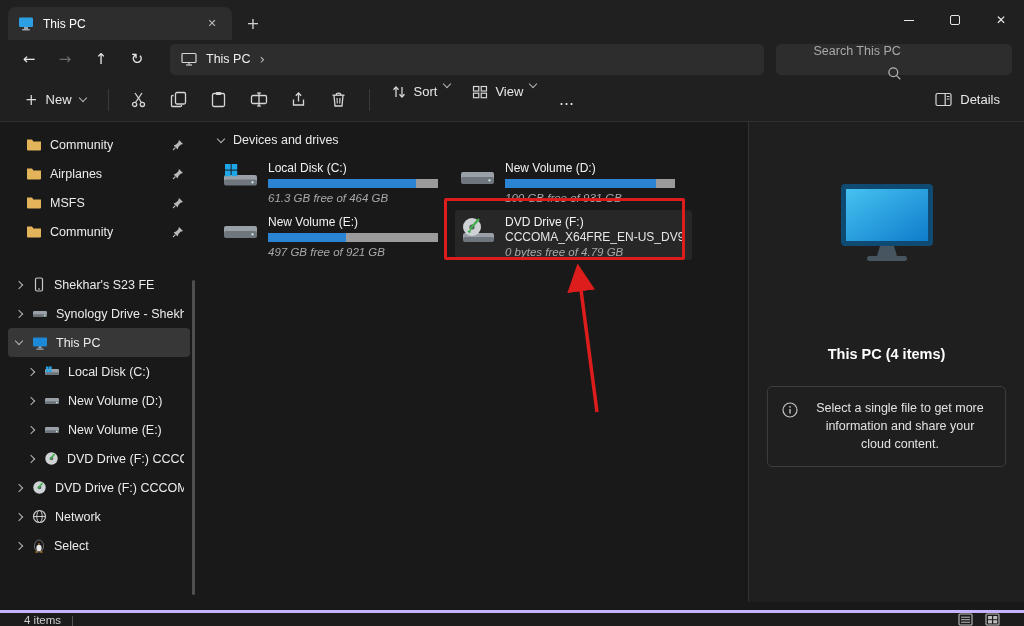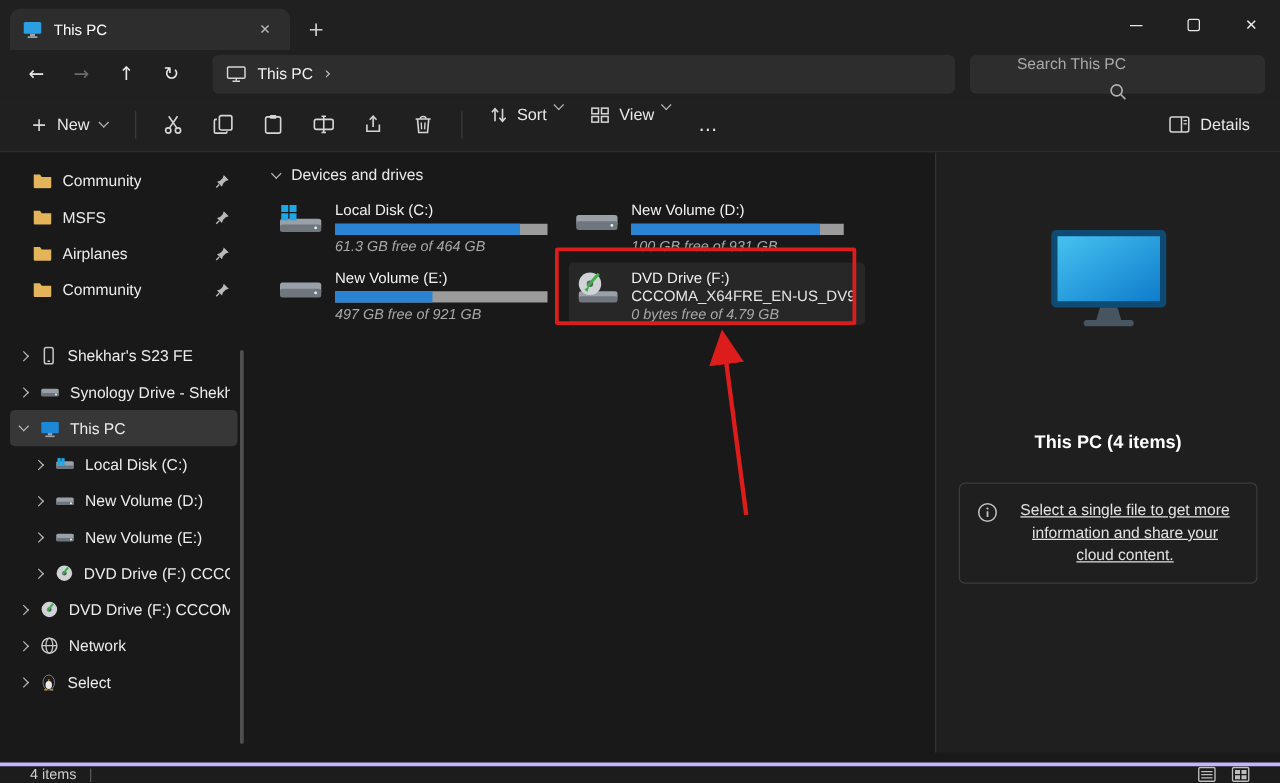--- a/index.html
+++ b/index.html
@@ -99,21 +99,21 @@
   .red-box { position:absolute; left:444px; top:76px; width:241px; height:62px;
     border:3px solid #dd1c1c; border-radius:2px; }
   .red-arrow { position:absolute; left:550px; top:135px; }
 
   
   .details-pane { width:276px; flex-shrink:0; background:#1f1f1f; border-left:1px solid #333;text-align:center; }
   .pane-art { display:flex; justify-content:center; margin-top:60px; }
   .pane-title { margin:76px 22px 0 22px; font-size:14.5px; font-weight:700; color:#ffffff; }
   .info-box { margin:24px 18px 0 18px; border:1px solid #3c3c3c; border-radius:5px; padding:13px 14px;
     display:flex; gap:11px; align-items:flex-start; }
-  .info-text { font-size:12.5px; line-height:1.42; color:#e2e2e2;text-decoration:underline; }
+  .info-text { font-size:12.5px; line-height:1.42; color:#e2e2e2; }
   .info-ico { flex-shrink:0; margin-top:2px; }
 
   
   .statusbar { position:absolute; left:0; right:0; bottom:0; height:16px; background:#1c1c1c;
     border-top:3px solid #c4b5fd; display:flex; align-items:center; padding:0 24px; font-size:11.5px; color:#cfcfcf; }
   .sb-div { color:#5a5a5a; margin-left:10px; }
   .sb-right { margin-left:auto; display:flex; gap:12px; align-items:center; }
 
   svg { display:block; }
 </style>
@@ -273,35 +273,35 @@
             <line x1="3.4" y1="8.6" x2="1" y2="11" stroke="#b9b9b9" stroke-width="1.1"></line>
           </svg>
         </span>
     </div>
     <div class="side-row ind1">
       <span>
           <svg width="16" height="13" viewBox="0 0 16 13">
             <path d="M1 1.5 h5 l1.4 2 H15 v8 a1 1 0 0 1 -1 1 H2 a1 1 0 0 1 -1 -1 z" fill="#e3b45a"></path>
           </svg>
         </span>
-      <span class="lbl">MSFS</span>
+      <span class="lbl">Airplanes</span>
       <span class="pin-right">
           <svg width="12" height="12" viewBox="0 0 12 12">
             <path d="M7 1 L11 5 L8.6 5.8 L6.4 8 L5.6 10.4 L1.6 6.4 L4 5.6 L6.2 3.4 Z" fill="#b9b9b9"></path>
             <line x1="3.4" y1="8.6" x2="1" y2="11" stroke="#b9b9b9" stroke-width="1.1"></line>
           </svg>
         </span>
     </div>
     <div class="side-row ind1">
       <span>
           <svg width="16" height="13" viewBox="0 0 16 13">
             <path d="M1 1.5 h5 l1.4 2 H15 v8 a1 1 0 0 1 -1 1 H2 a1 1 0 0 1 -1 -1 z" fill="#e3b45a"></path>
           </svg>
         </span>
-      <span class="lbl">Airplanes</span>
+      <span class="lbl">MSFS</span>
       <span class="pin-right">
           <svg width="12" height="12" viewBox="0 0 12 12">
             <path d="M7 1 L11 5 L8.6 5.8 L6.4 8 L5.6 10.4 L1.6 6.4 L4 5.6 L6.2 3.4 Z" fill="#b9b9b9"></path>
             <line x1="3.4" y1="8.6" x2="1" y2="11" stroke="#b9b9b9" stroke-width="1.1"></line>
           </svg>
         </span>
     </div>
     <div class="side-row ind1">
       <span>
           <svg width="16" height="13" viewBox="0 0 16 13">

